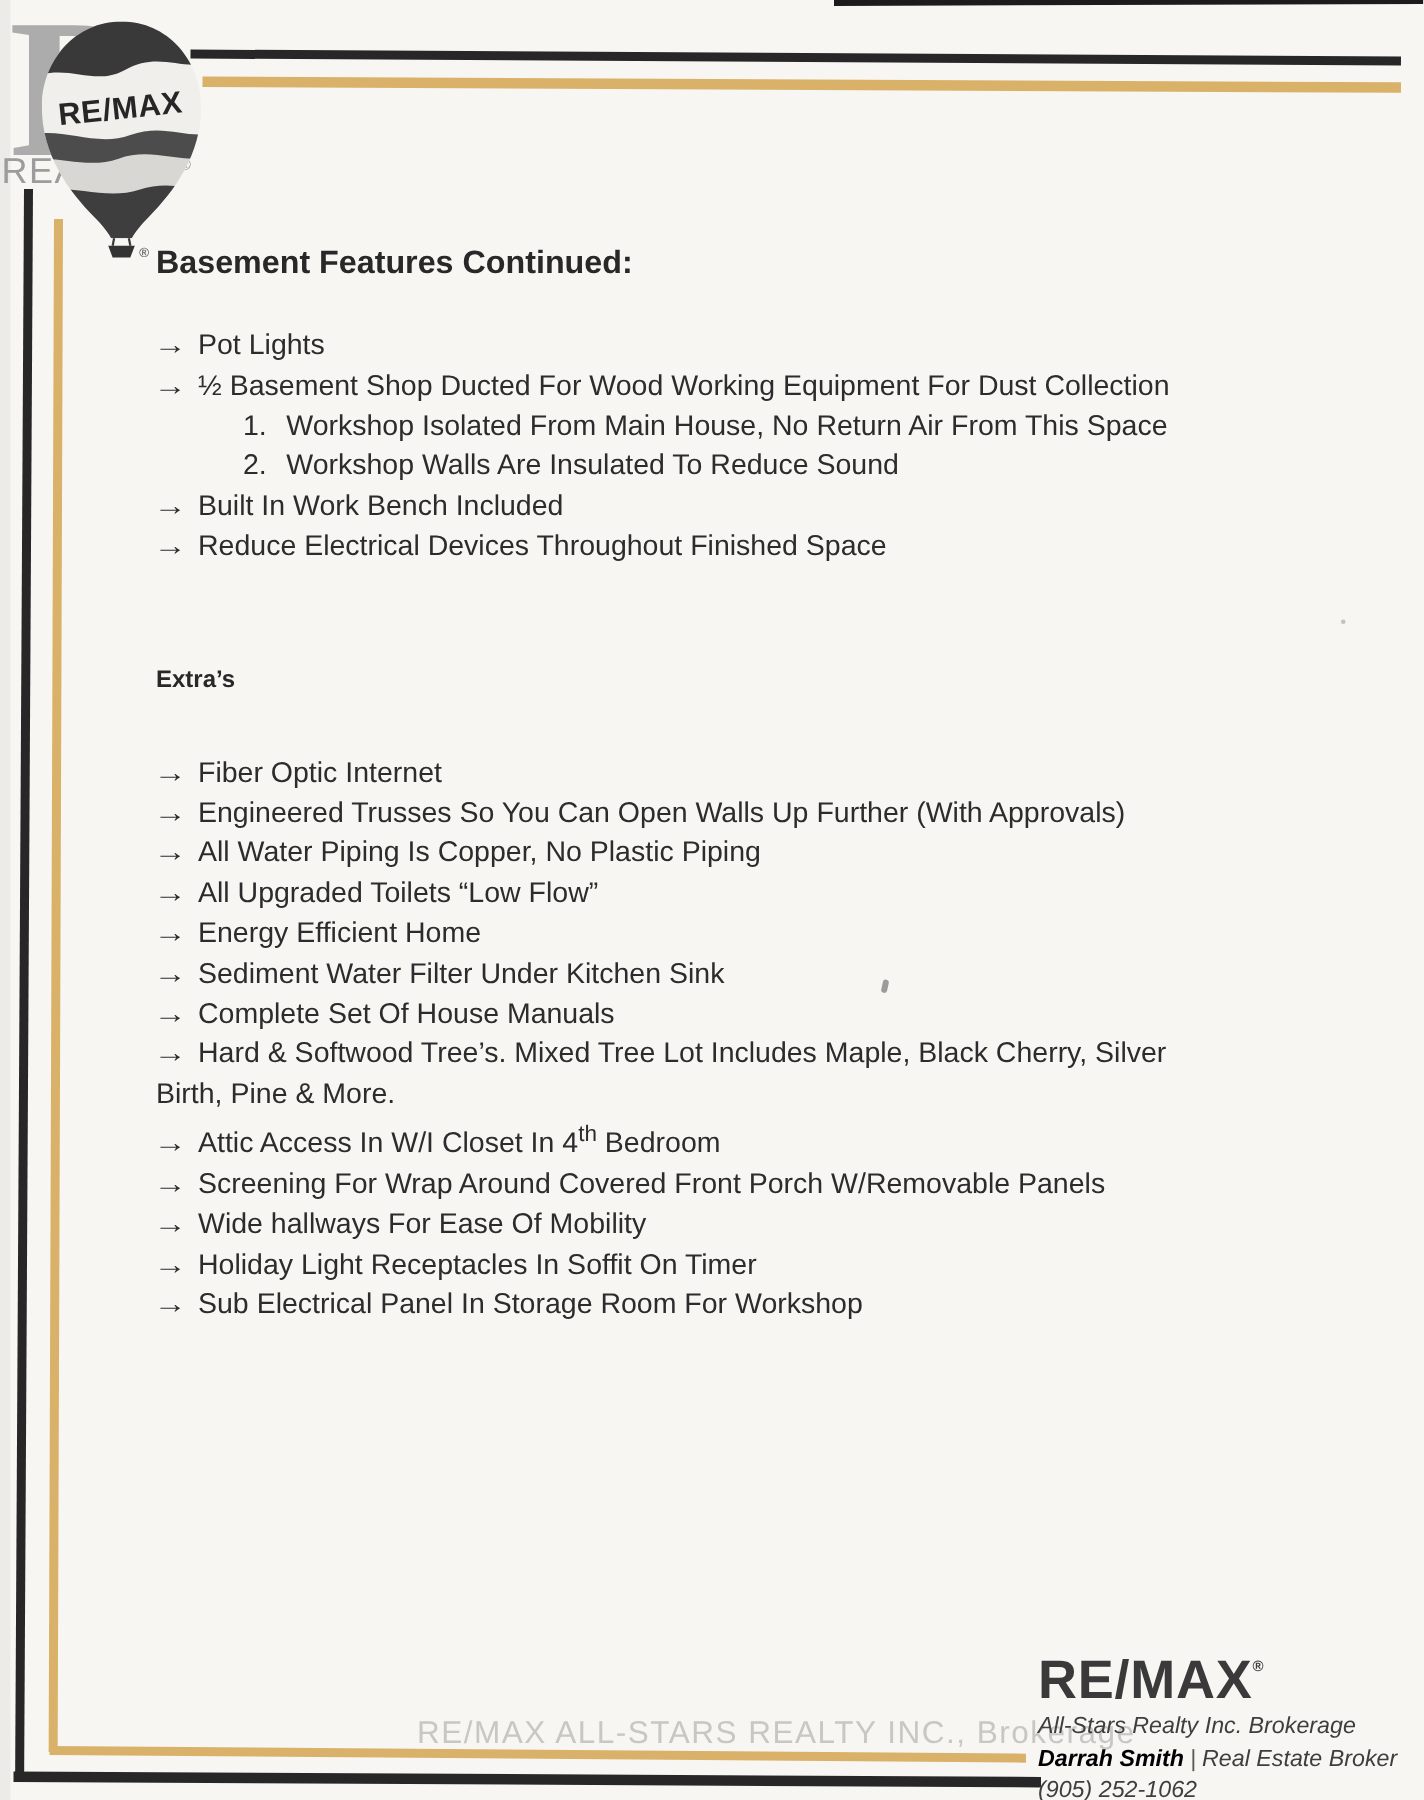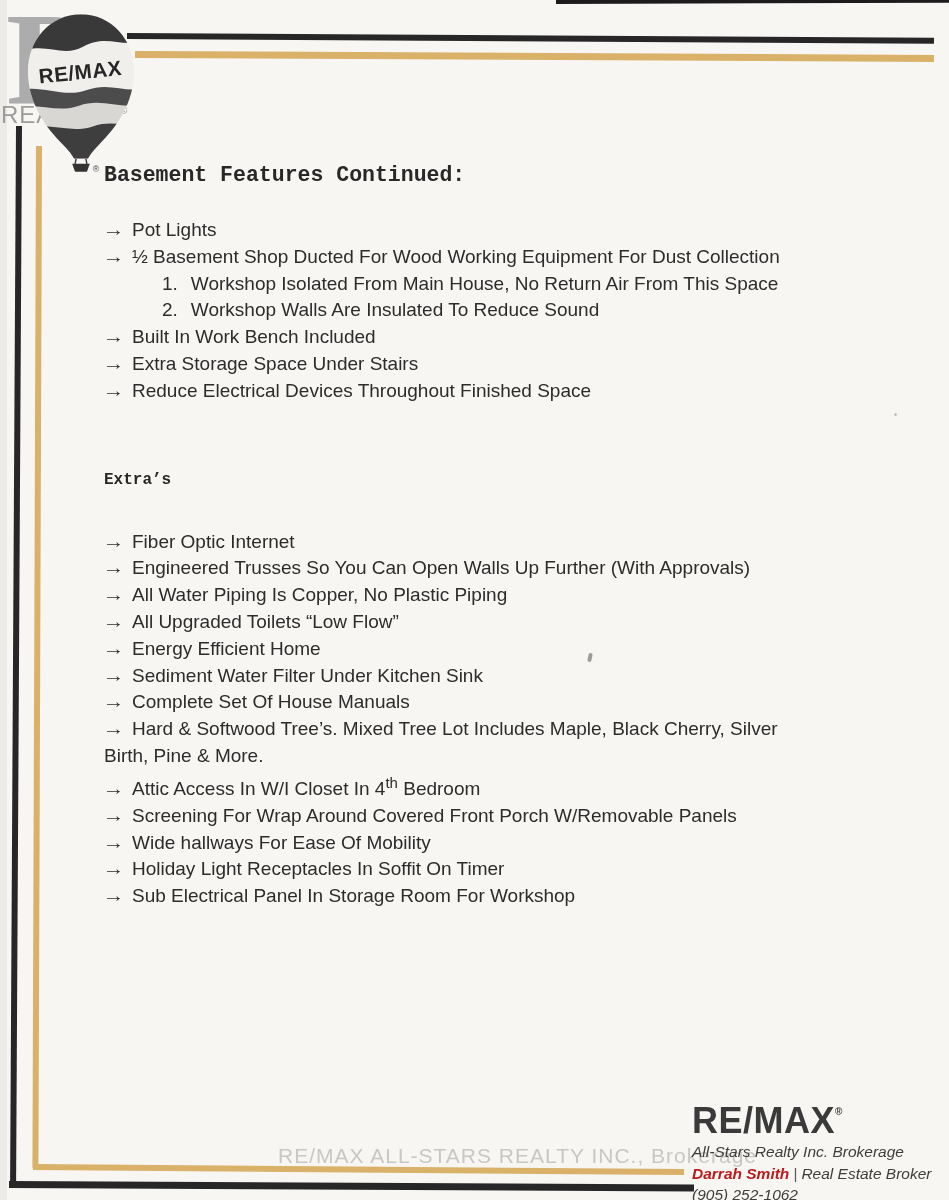--- a/index.html
+++ b/index.html
@@ -20,36 +20,36 @@
   
   .logo{position:absolute;left:0;top:0;width:165px;height:180px;}
   .block-r{position:absolute;left:6px;top:-20px;font-family:"Liberation Serif","DejaVu Serif",serif;
            font-weight:bold;font-size:132px;line-height:1.2;color:#acacac;}
   .realtor{position:absolute;left:1px;top:101px;font-size:24px;letter-spacing:1px;color:#9c9c9c;white-space:nowrap;}
   .realtor sup{font-size:11px;}
   .balloon-svg{position:absolute;left:22px;top:12px;z-index:3;}
 
   
   .content{position:absolute;left:104px;top:163px;width:772px;}
-  .sec-heading{margin:0 0 30px 0;font-size:21.5px;font-weight:bold;color:#282828;font-family:Liberation Mono, monospace;}
+  .sec-heading{margin:0 0 30px 0;font-size:21.5px;font-weight:bold;color:#282828;}
   .sec-heading:not(:first-child){margin-top:66px;margin-bottom:40px;font-size:16px;}
   .item{font-size:19px;line-height:26.8px;color:#2c2c2c;}
   .item .arrow{display:inline-block;margin-right:9px;font-size:19px;transform:scaleX(1.15);}
   .item.sub{padding-left:58px;}
   .item.sub .num{margin-right:13px;}
   .item sup{font-size:15px;}
 
   
   .watermark{position:absolute;left:278px;top:1144px;font-size:21px;letter-spacing:1px;
              color:#c9c7c4;white-space:nowrap;}
   .contact{position:absolute;left:692px;top:1092px;width:256px;color:#3c3c3c;}
   .brand{font-size:36px;font-weight:bold;letter-spacing:0.5px;line-height:40px;color:#3a3a3a;}
   .brand sup{font-size:10px;vertical-align:18px;}
   .contact .row{font-size:15.5px;line-height:21.5px;color:#3e3e3e;font-style:italic;}
-  .contact .bold{font-weight:bold;color:#b91c1c;}
+  .contact .bold{font-weight:bold;color:#000000;}
   .contact .sep{margin:0 4px;color:#5a5a5a;}
 
   
   .speck1{position:absolute;left:588px;top:653px;width:4px;height:9px;border-radius:2px;background:#9b9b9b;transform:rotate(12deg);}
   .speck2{position:absolute;left:894px;top:413px;width:3px;height:3px;border-radius:50%;background:#c2c2c2;}
 </style>
 </head>
 <body>
 
 <div class="page">
@@ -86,21 +86,20 @@
     </svg>
   </div>
 
   <main class="content">
       <h2 class="sec-heading">Basement Features Continued:</h2>
       <div class="item"><span class="arrow">→</span><span class="txt">Pot Lights</span></div>
       <div class="item"><span class="arrow">→</span><span class="txt">½ Basement Shop Ducted For Wood Working Equipment For Dust Collection</span></div>
       <div class="item sub"><span class="num">1.</span><span class="txt">Workshop Isolated From Main House, No Return Air From This Space</span></div>
       <div class="item sub"><span class="num">2.</span><span class="txt">Workshop Walls Are Insulated To Reduce Sound</span></div>
       <div class="item"><span class="arrow">→</span><span class="txt">Built In Work Bench Included</span></div>
-      <div class="item"><span class="arrow">→</span><span class="txt">Extra Storage Space Under Stairs</span></div>
       <div class="item"><span class="arrow">→</span><span class="txt">Reduce Electrical Devices Throughout Finished Space</span></div>
       <h2 class="sec-heading">Extra’s</h2>
       <div class="item"><span class="arrow">→</span><span class="txt">Fiber Optic Internet</span></div>
       <div class="item"><span class="arrow">→</span><span class="txt">Engineered Trusses So You Can Open Walls Up Further (With Approvals)</span></div>
       <div class="item"><span class="arrow">→</span><span class="txt">All Water Piping Is Copper, No Plastic Piping</span></div>
       <div class="item"><span class="arrow">→</span><span class="txt">All Upgraded Toilets “Low Flow”</span></div>
       <div class="item"><span class="arrow">→</span><span class="txt">Energy Efficient Home</span></div>
       <div class="item"><span class="arrow">→</span><span class="txt">Sediment Water Filter Under Kitchen Sink</span></div>
       <div class="item"><span class="arrow">→</span><span class="txt">Complete Set Of House Manuals</span></div>
       <div class="item"><span class="arrow">→</span><span class="txt">Hard &amp; Softwood Tree’s.  Mixed Tree Lot Includes Maple, Black Cherry, Silver<br>Birth, Pine &amp; More.</span></div>

